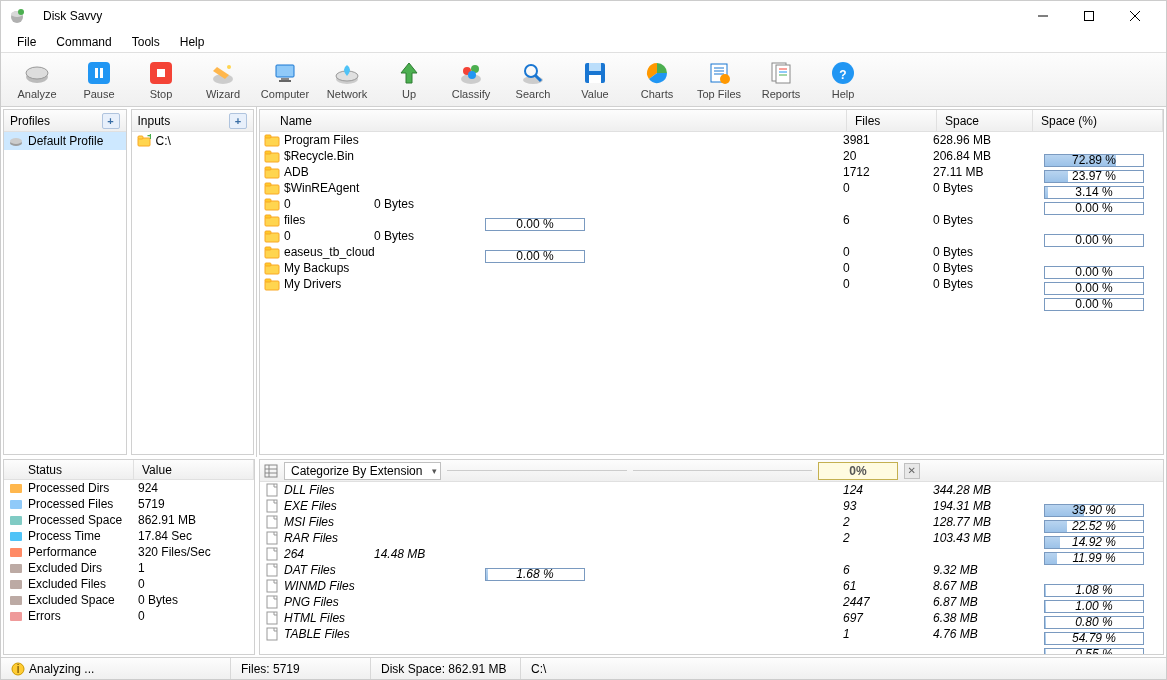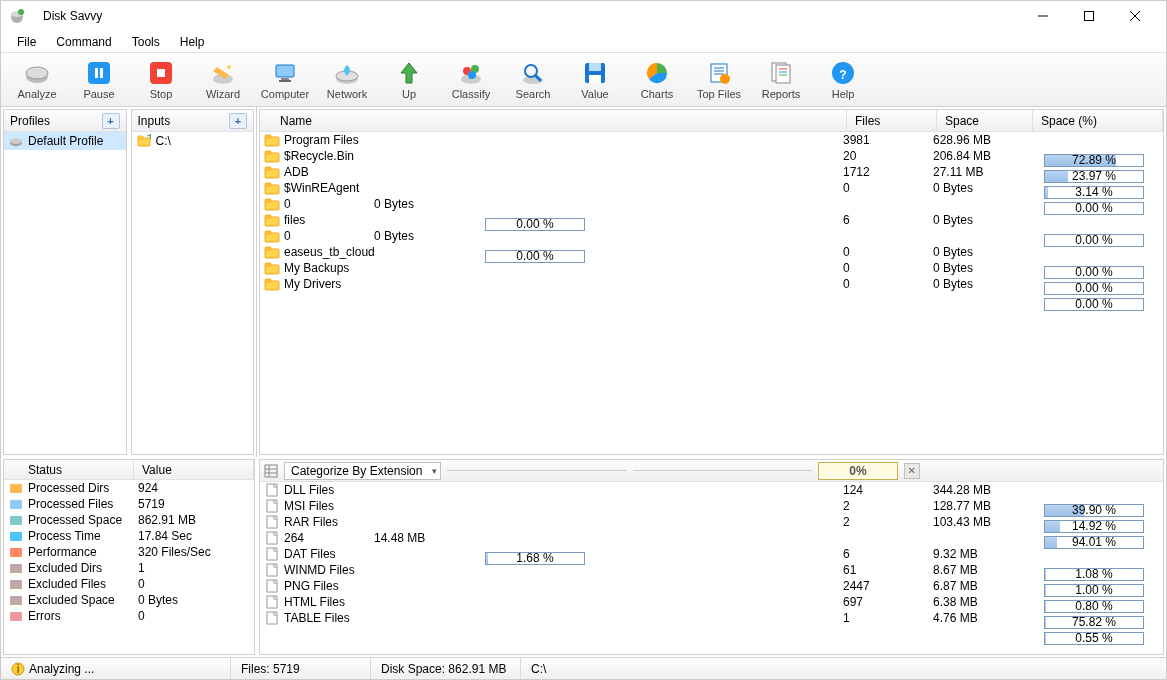--- a/index.html
+++ b/index.html
@@ -53,21 +53,21 @@
 
 
 .cat-panel { border: 1px solid #d0d0d0; margin: 2px; display: flex; flex-direction: column; overflow: hidden; }
 .cat-toolbar { height: 22px; display: flex; align-items: center; padding: 0 4px; gap: 6px; background: linear-gradient(#fdfdfd,#efefef); border-bottom: 1px solid #e0e0e0; }
 .cat-dropdown { border: 1px solid #c0c0c0; height: 18px; padding: 0 18px 0 6px; background: #fff; display: flex; align-items: center; cursor: pointer; position: relative; }
 .cat-dropdown::after { content: "▾"; position: absolute; right: 4px; font-size: 9px; color: #555; }
 .sep-line { flex: 0.3; height: 1px; background: #ccc; }
 .progress-label { background: linear-gradient(#fff6c8,#ffe87a); border: 1px solid #d4c05a; padding: 1px 60px; font-weight: bold; color: #555; }
 .pct-box { border: 1px solid #c4b050; background: #fffbe0; padding: 1px 30px; font-weight: bold; color: #555; }
 .close-x { width: 16px; height: 16px; border: 1px solid #c0c0c0; background: #e8e8e8; display:flex; align-items:center; justify-content:center; cursor:pointer; font-size:10px; color:#666;}
-.cat-body { flex: 1; overflow: auto; }
+.cat-body { flex: 1; overflow: auto; font-style: italic; }
 
 
 .statusbar { height: 22px; display: flex; align-items: center; background: linear-gradient(#fdfdfd,#f0f0f0); border-top: 1px solid #d0d0d0; }
 .status-seg { padding: 0 10px; border-right: 1px solid #d8d8d8; height: 100%; display: flex; align-items: center; gap: 4px; }
 
 
 .c-name { flex: 1; padding-left: 20px; }
 .c-name-h { flex: 1; padding-left: 20px; }
 .c-files { width: 90px; }
 .c-space { width: 96px; }
@@ -604,20 +604,37 @@
             </span>
           </span>
         </div>
         <div class="file-row">
           <span class="folder-icon">
             <svg width="16" height="14">
               <rect x="3" y="1" width="10" height="12" fill="#fff" stroke="#999"></rect>
               <polyline points="10,1 10,4 13,4" fill="none" stroke="#999"></polyline>
             </svg>
           </span>
+          <span class="c-name" style="padding-left:0">EXE Files</span>
+          <span class="c-files">93</span>
+          <span class="c-space">194.31 MB</span>
+          <span class="c-pct">
+            <span class="pct-bar">
+              <span class="fill" style="width:22.52%"></span>
+              <span class="pct-text">22.52 %</span>
+            </span>
+          </span>
+        </div>
+        <div class="file-row">
+          <span class="folder-icon">
+            <svg width="16" height="14">
+              <rect x="3" y="1" width="10" height="12" fill="#fff" stroke="#999"></rect>
+              <polyline points="10,1 10,4 13,4" fill="none" stroke="#999"></polyline>
+            </svg>
+          </span>
           <span class="c-name" style="padding-left:0">MSI Files</span>
           <span class="c-files">2</span>
           <span class="c-space">128.77 MB</span>
           <span class="c-pct">
             <span class="pct-bar">
               <span class="fill" style="width:14.92%"></span>
               <span class="pct-text">14.92 %</span>
             </span>
           </span>
         </div>
@@ -627,21 +644,21 @@
               <rect x="3" y="1" width="10" height="12" fill="#fff" stroke="#999"></rect>
               <polyline points="10,1 10,4 13,4" fill="none" stroke="#999"></polyline>
             </svg>
           </span>
           <span class="c-name" style="padding-left:0">RAR Files</span>
           <span class="c-files">2</span>
           <span class="c-space">103.43 MB</span>
           <span class="c-pct">
             <span class="pct-bar">
               <span class="fill" style="width:11.99%"></span>
-              <span class="pct-text">94.01 %</span>
+              <span class="pct-text">11.99 %</span>
             </span>
           </span>
         </div>
         <div class="file-row">
           <span class="folder-icon">
             <svg width="16" height="14">
               <rect x="3" y="1" width="10" height="12" fill="#fff" stroke="#999"></rect>
               <polyline points="10,1 10,4 13,4" fill="none" stroke="#999"></polyline>
             </svg>
           </span>
@@ -711,21 +728,21 @@
               <rect x="3" y="1" width="10" height="12" fill="#fff" stroke="#999"></rect>
               <polyline points="10,1 10,4 13,4" fill="none" stroke="#999"></polyline>
             </svg>
           </span>
           <span class="c-name" style="padding-left:0">HTML Files</span>
           <span class="c-files">697</span>
           <span class="c-space">6.38 MB</span>
           <span class="c-pct">
             <span class="pct-bar">
               <span class="fill" style="width:0.74%"></span>
-              <span class="pct-text">75.82 %</span>
+              <span class="pct-text">54.79 %</span>
             </span>
           </span>
         </div>
         <div class="file-row">
           <span class="folder-icon">
             <svg width="16" height="14">
               <rect x="3" y="1" width="10" height="12" fill="#fff" stroke="#999"></rect>
               <polyline points="10,1 10,4 13,4" fill="none" stroke="#999"></polyline>
             </svg>
           </span>

